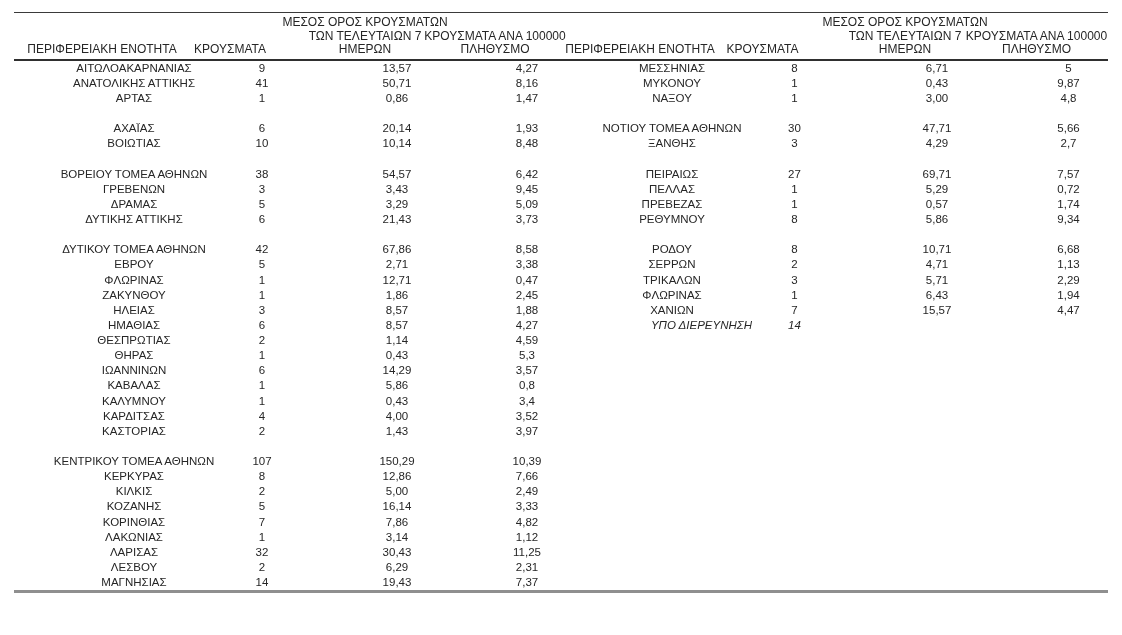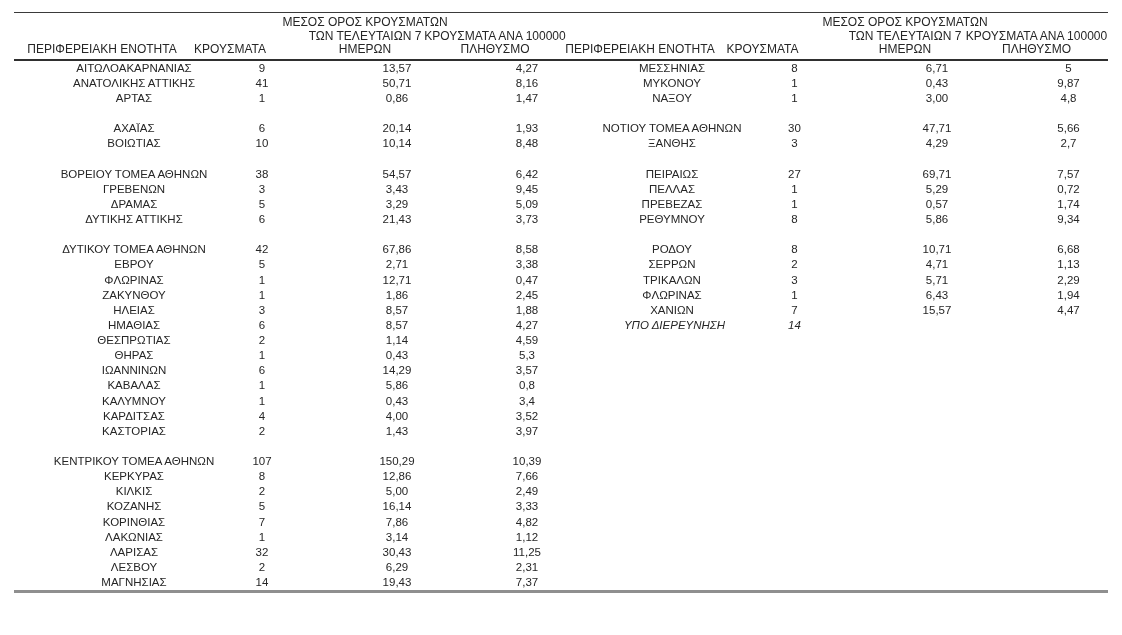--- a/index.html
+++ b/index.html
@@ -29,21 +29,21 @@
     padding-bottom:2px;white-space:nowrap;
   }
   .hc.c3,.cell.c3{padding-left:30px;}
   .hc.c7,.cell.c7{padding-left:40px;}
   .row{height:15.13px;margin-left:32px;}
   .cell{
     font-size:11.5px;line-height:15.13px;height:15.13px;
     text-align:center;white-space:nowrap;overflow:visible;
   }
   .cell.it{font-style:italic;}
-  .cell.left{text-align:center;padding-left:5px;}
+  .cell.left{text-align:right;padding-left:5px;}
   .tbody{border-bottom:3px solid #8f8f8f;}
 </style>
 </head>
 <body>
 
 <div class="sheet">
   <div class="tbl">
 
     <div class="thead">
       <div class="hc c1">

